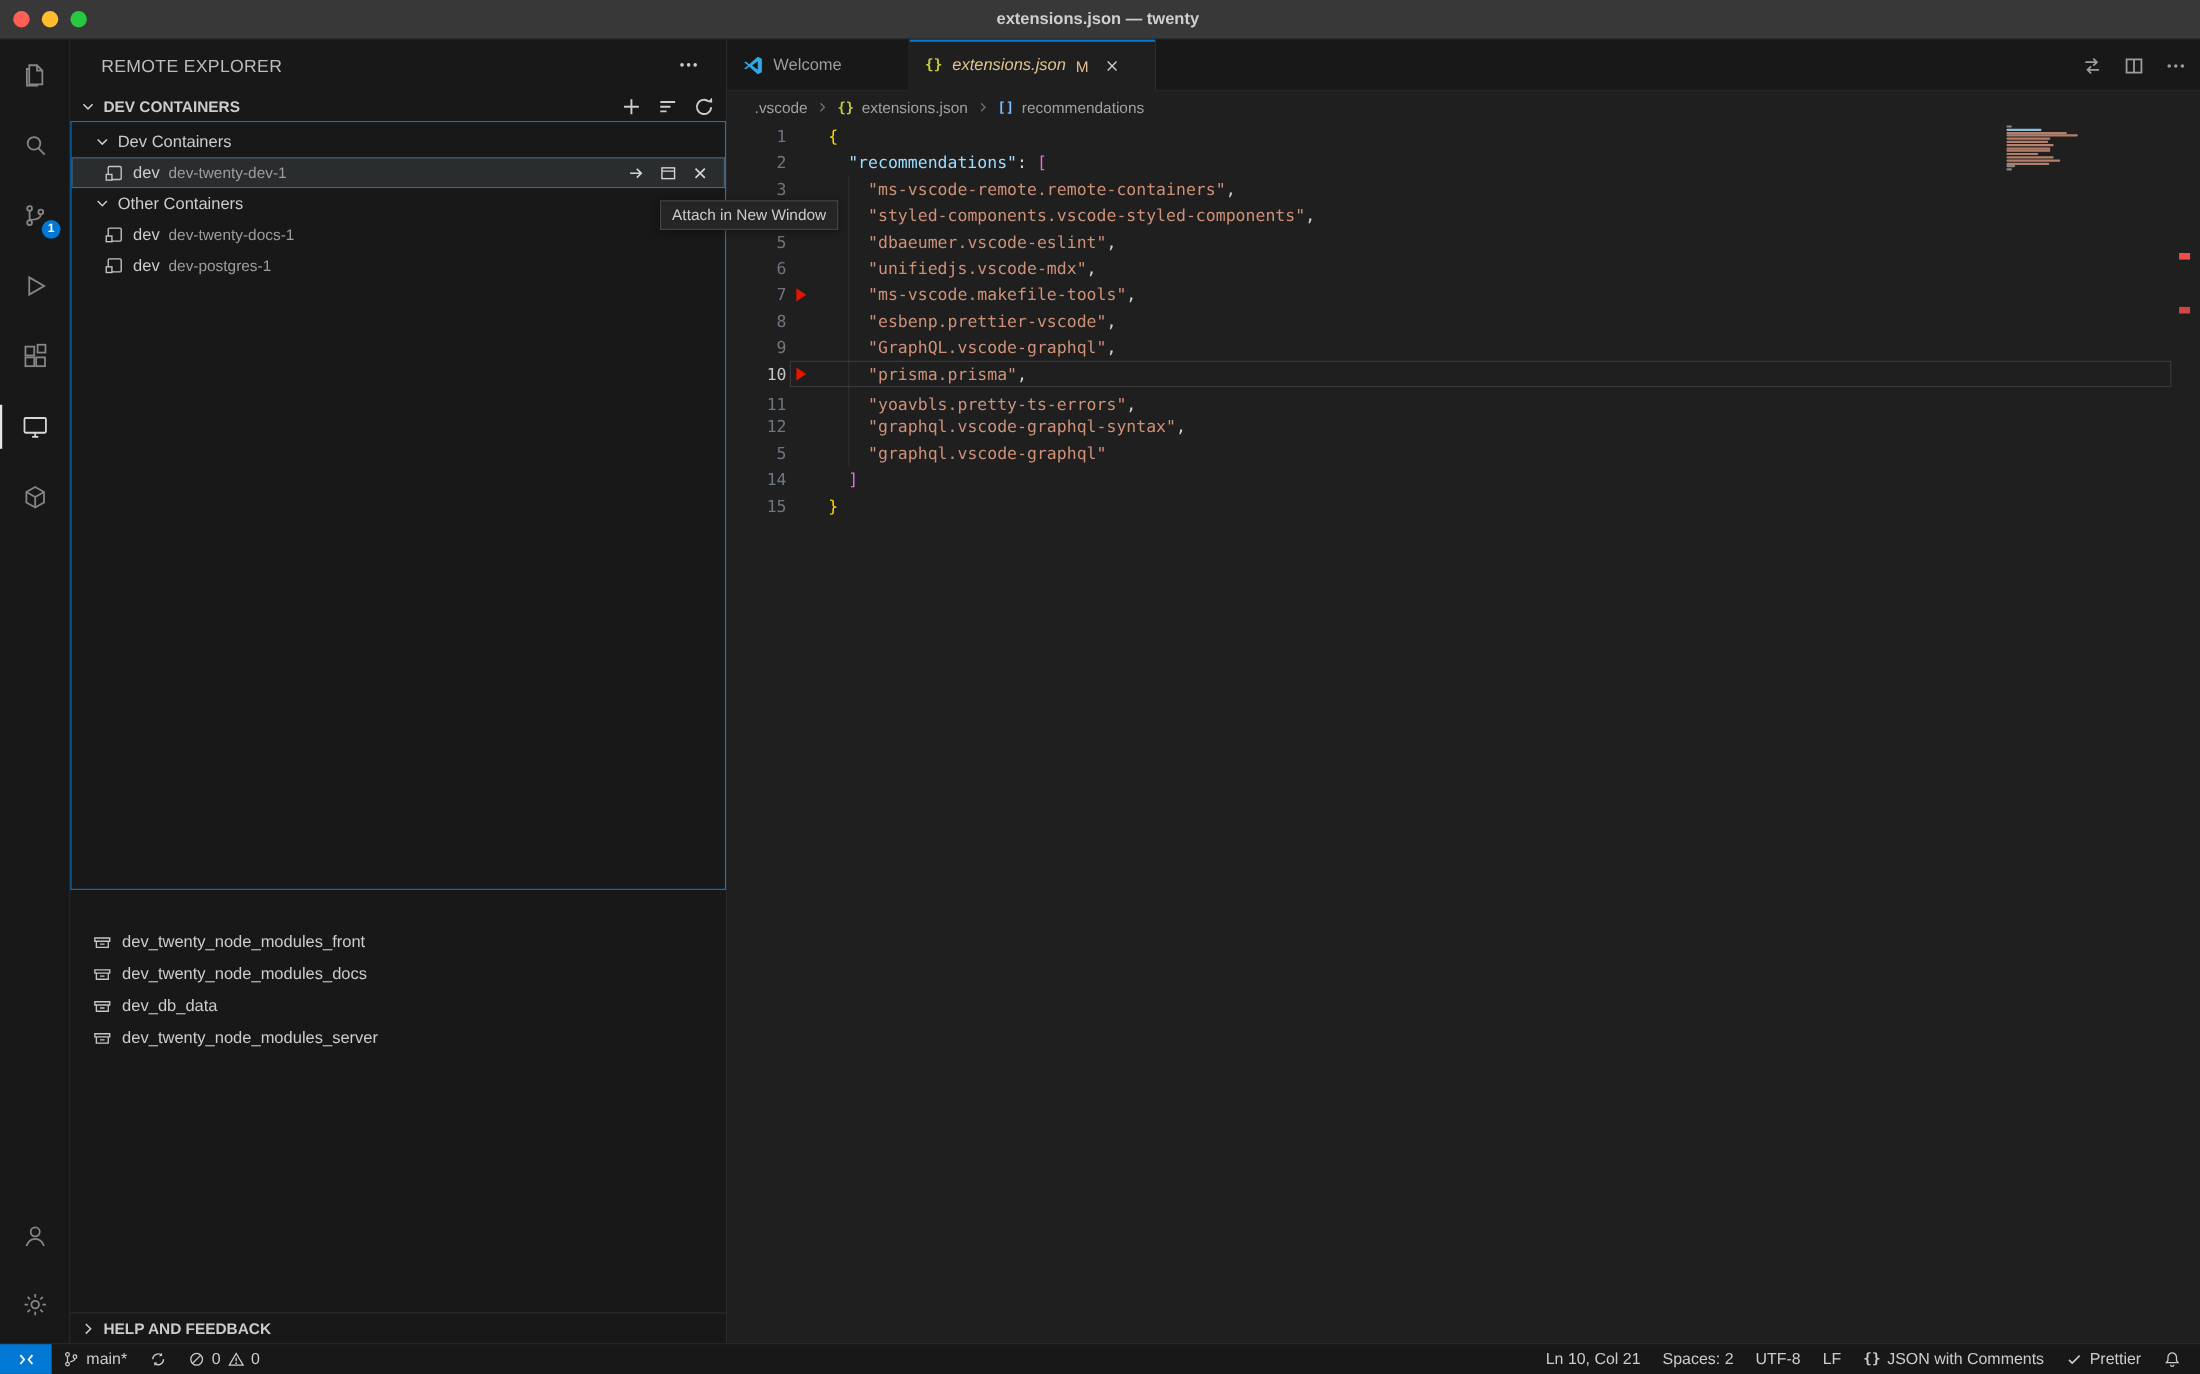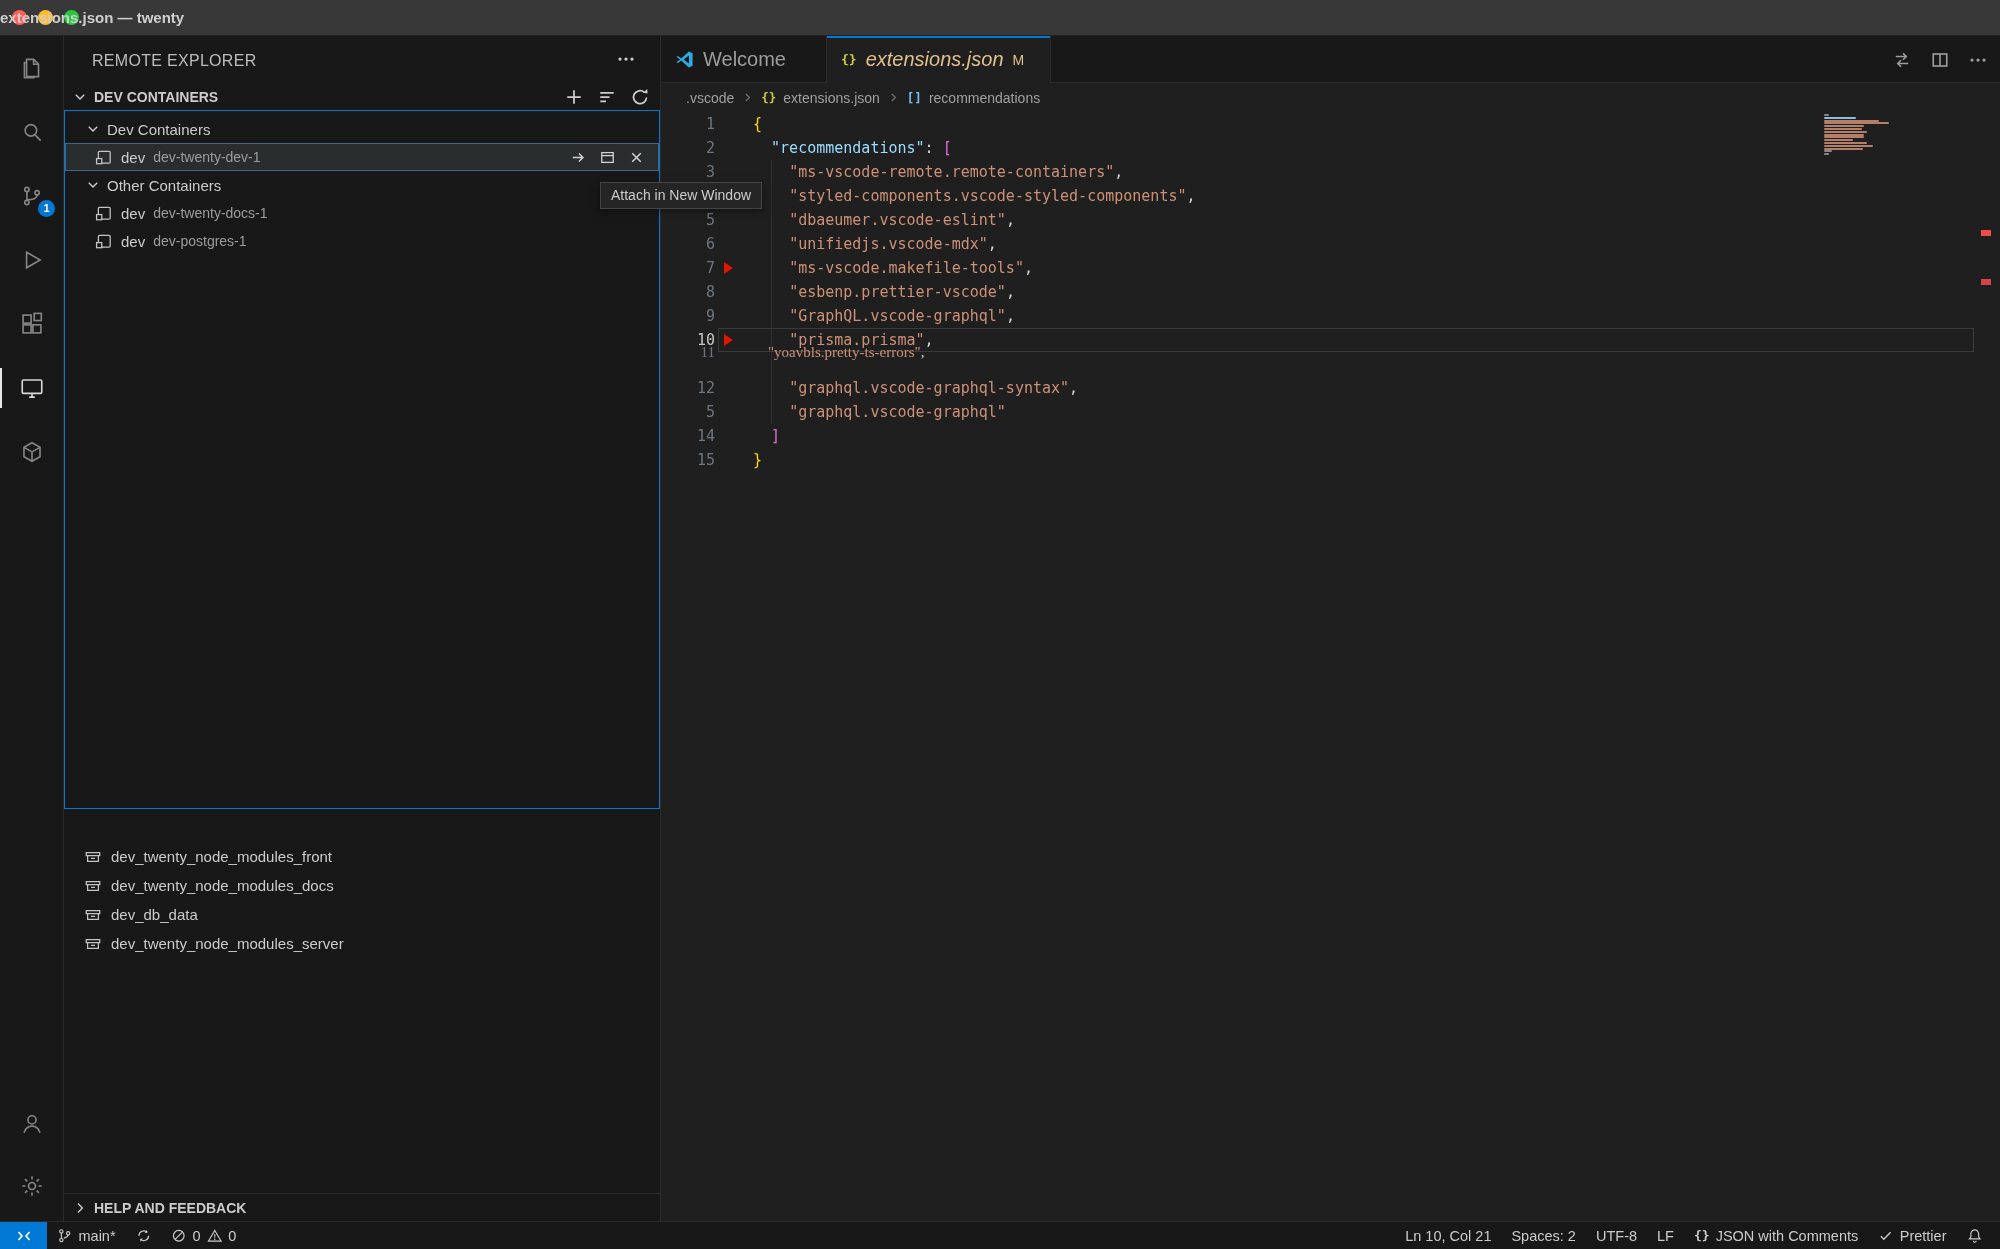--- a/index.html
+++ b/index.html
@@ -13,21 +13,21 @@
   *{margin:0;padding:0;box-sizing:border-box}
   html,body{width:2000px;height:1249px;overflow:hidden}
   body{position:relative;background:var(--editor-bg);font-family:"Liberation Sans",sans-serif;color:var(--text);-webkit-font-smoothing:antialiased}
   svg{display:block}
 
   
   .titlebar{position:absolute;left:0;top:0;width:2000px;height:36px;background:var(--titlebar-bg);border-bottom:1px solid #222}
   .traffic{position:absolute;left:12px;top:10px;display:flex;gap:11px}
   .tl{width:15px;height:15px;border-radius:50%;display:inline-block;cursor:pointer}
   .tl.red{background:var(--traffic-red)} .tl.yellow{background:var(--traffic-yellow)} .tl.green{background:var(--traffic-green)}
-  .wtitle{position:absolute;left:0;right:4px;top:0;height:36px;line-height:36px;text-align:left;font-size:15px;font-weight:600;color:#cfcfcf}
+  .wtitle{position:absolute;left:0;right:4px;top:0;height:36px;line-height:36px;text-align:center;font-size:15px;font-weight:600;color:#cfcfcf}
 
   
   .activitybar{position:absolute;left:0;top:36px;width:64px;bottom:28px;background:var(--panel-bg);border-right:1px solid var(--border)}
   .ab-item{position:absolute;left:0;width:64px;height:64px;display:flex;align-items:center;justify-content:center;color:#868686;cursor:pointer}
   .ab-item svg{width:26px;height:26px}
   .ab-item.active{color:#d7d7d7}
   .ab-item.active::before{content:"";position:absolute;left:0;top:12px;bottom:12px;width:2px;background:#e7e7e7}
   .badge{position:absolute;right:9px;bottom:11px;min-width:17px;height:17px;border-radius:9px;background:var(--accent);color:#fff;font-size:11px;line-height:17px;text-align:center;font-weight:700}
 
   
@@ -52,21 +52,21 @@
   .vrow{position:absolute;left:0;width:100%;height:29px;display:flex;align-items:center;gap:9px;padding-left:20px;font-size:15px;color:#cccccc;cursor:pointer}
   .help-border{border-top:1px solid var(--border)}
 
   
   .editor{position:absolute;left:661px;top:36px;right:0;bottom:28px;background:var(--editor-bg)}
   .tabbar{position:absolute;top:0;left:0;right:0;height:47px;background:var(--panel-bg);border-bottom:1px solid var(--border)}
   .tab{position:absolute;top:0;height:46px;display:flex;align-items:center;gap:9px;padding:0 14px;border-right:1px solid var(--border);cursor:pointer}
   .tab.welcome{left:0;width:166px;color:#9d9d9d}
   .tab.activetab{left:166px;width:224px;background:var(--editor-bg);height:47px}
   .tab.activetab::before{content:"";position:absolute;top:0;left:0;right:0;height:1.5px;background:var(--accent)}
-  .tab-label{font-size:20px;white-space:nowrap}
+  .tab-label{font-size:15px;white-space:nowrap}
   .activetab .tab-label{font-style:italic;color:var(--git-modified)}
   .mod{color:var(--git-modified);font-size:14px}
   .closex{width:16px;height:16px;color:#cccccc;margin-left:4px;cursor:pointer}
   .vsc-logo{width:19px;height:19px;flex:0 0 auto}
   .json-ico{color:var(--json-icon);font-family:"DejaVu Sans Mono",monospace;font-size:13px;font-weight:bold}
   .tab-actions{position:absolute;right:12px;top:0;height:47px;display:flex;align-items:center;gap:18px;color:#9d9d9d}
   .tab-actions .aicon{width:20px;height:20px;cursor:pointer}
   .breadcrumbs{position:absolute;top:47px;left:0;right:0;height:29px;display:flex;align-items:center;gap:7px;padding-left:25px;font-size:14px;color:#a0a0a0}
   .bc{cursor:pointer}
   .bc-sep{width:13px;height:13px;color:#6e6e6e}
@@ -429,21 +429,21 @@
         </div>
         <div class="cline" style="top: 192px;">
           <span class="lnum">9</span>
           <span class="ltext"><span class="tk-w">    </span><span class="tk-s">"GraphQL.vscode-graphql"</span><span class="tk-p">,</span></span>
         </div>
         <div class="cline current" style="top: 216px;">
           <span class="lnum on">10</span>
           <span class="gmark"></span>
           <span class="ltext"><span class="tk-w">    </span><span class="tk-s">"prisma.prisma"</span><span class="tk-p">,</span></span>
         </div>
-        <div class="cline" style="top: 228px; font-family: Liberation Serif, serif;">
+        <div class="cline" style="top: 244px;">
           <span class="lnum">11</span>
           <span class="ltext"><span class="tk-w">    </span><span class="tk-s">"yoavbls.pretty-ts-errors"</span><span class="tk-p">,</span></span>
         </div>
         <div class="cline" style="top: 264px;">
           <span class="lnum">12</span>
           <span class="ltext"><span class="tk-w">    </span><span class="tk-s">"graphql.vscode-graphql-syntax"</span><span class="tk-p">,</span></span>
         </div>
         <div class="cline" style="top: 288px;">
           <span class="lnum">5</span>
           <span class="ltext"><span class="tk-w">    </span><span class="tk-s">"graphql.vscode-graphql"</span></span>

